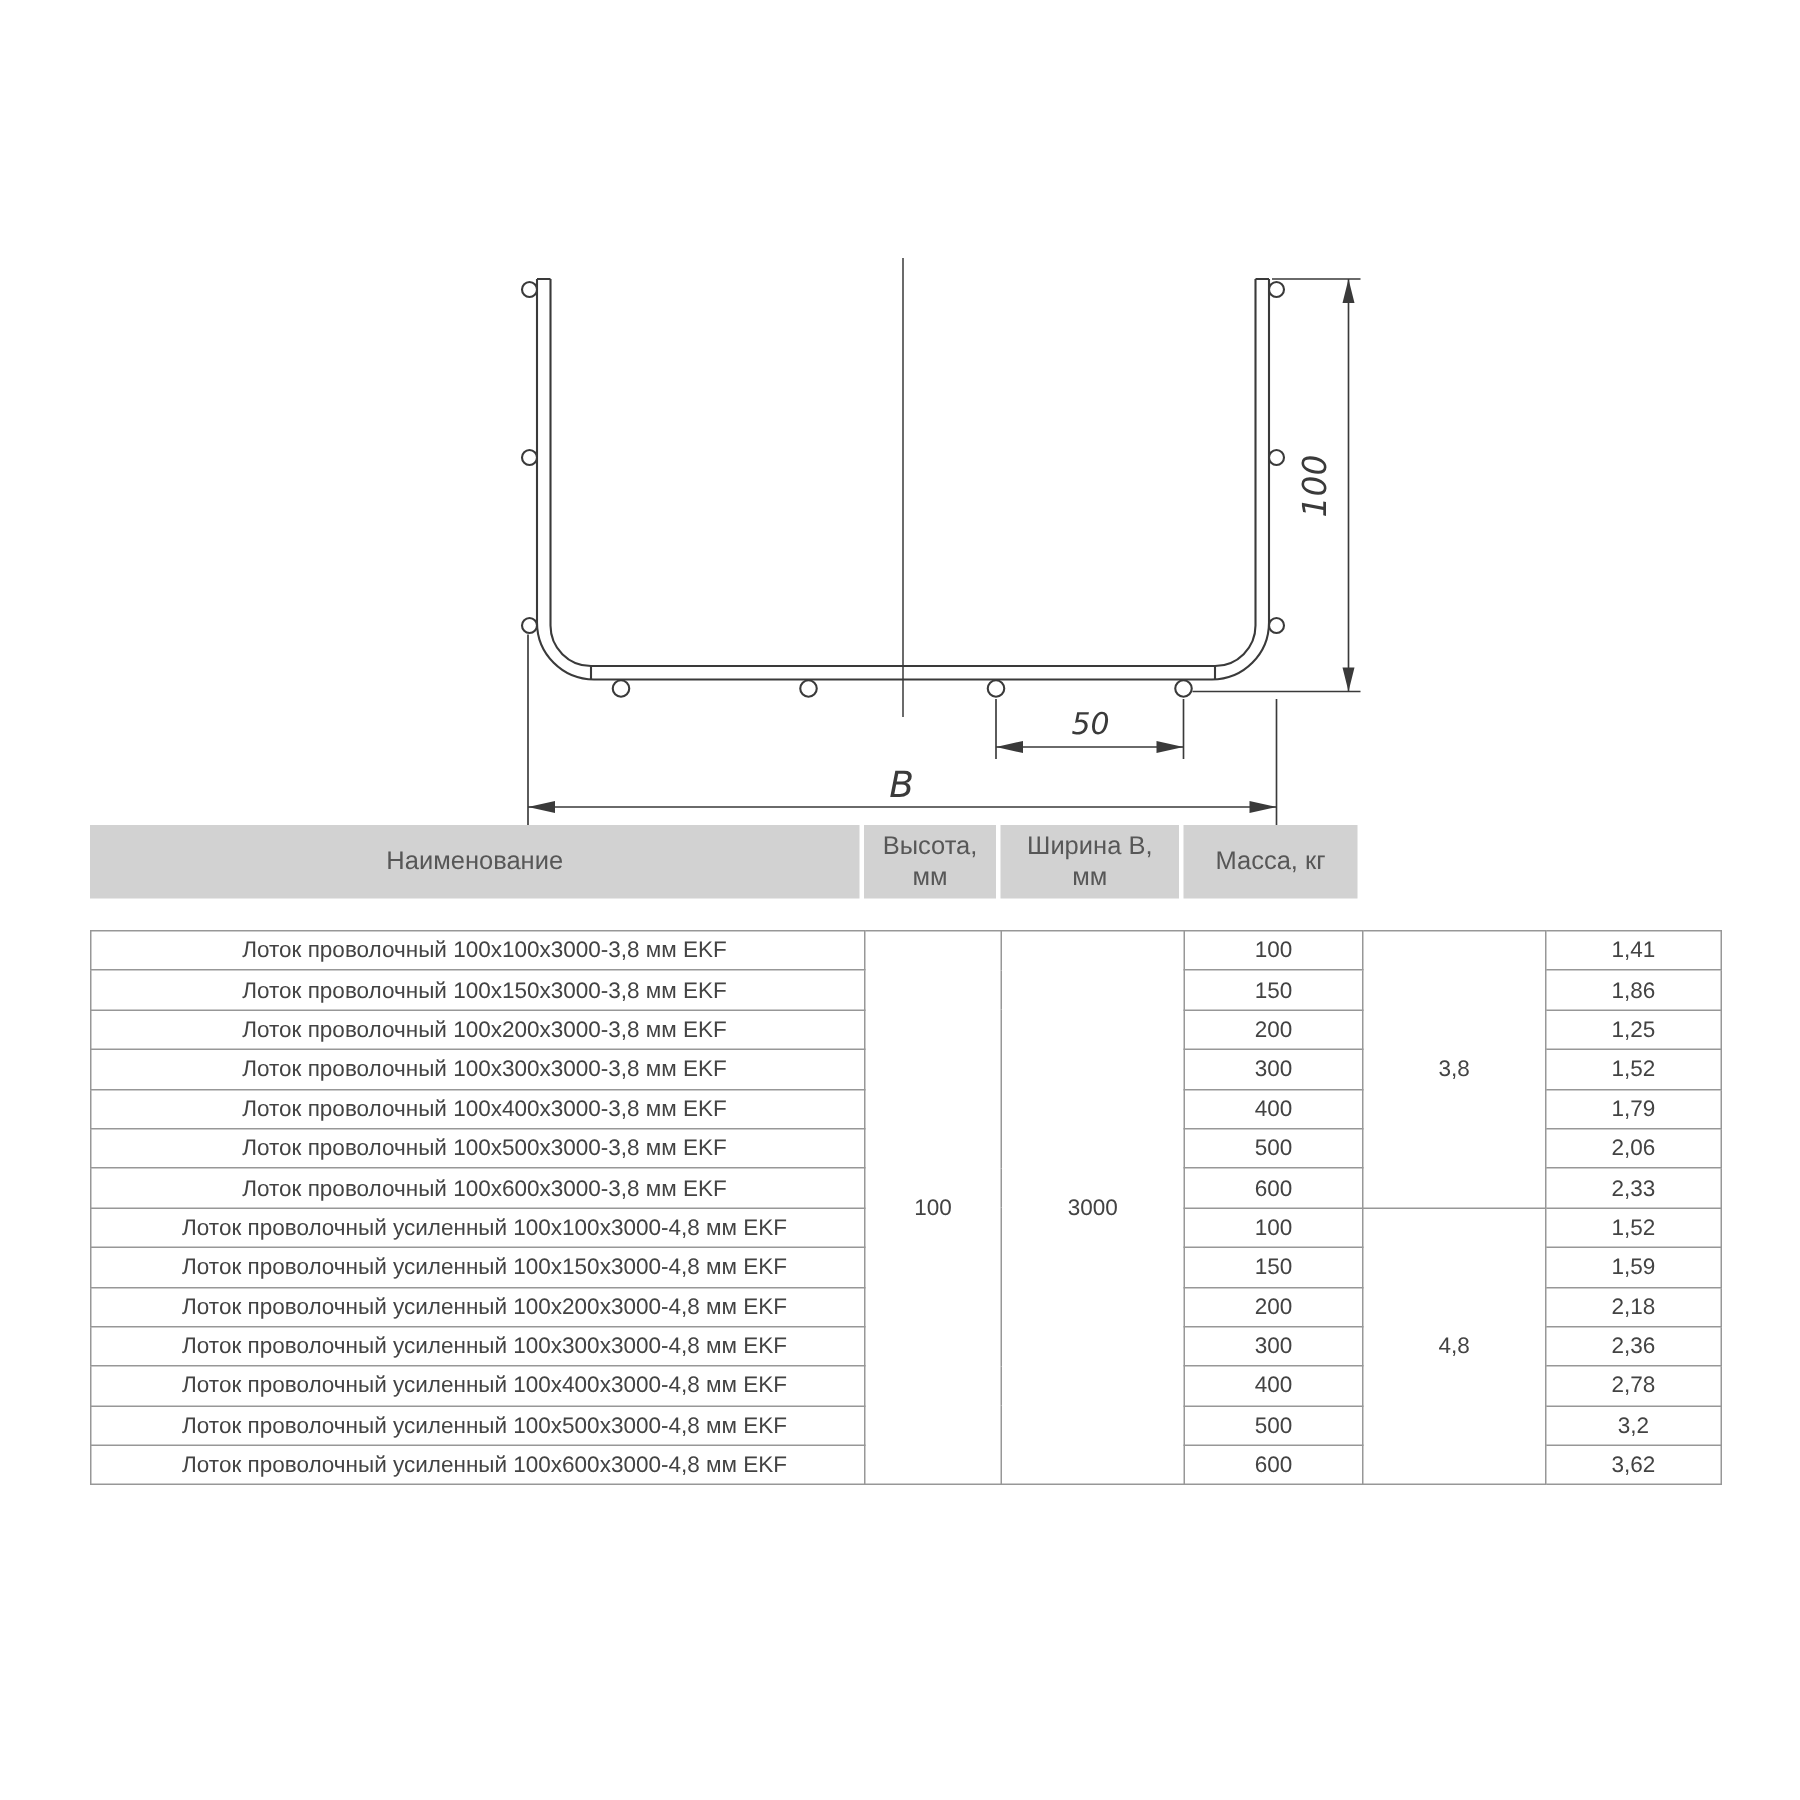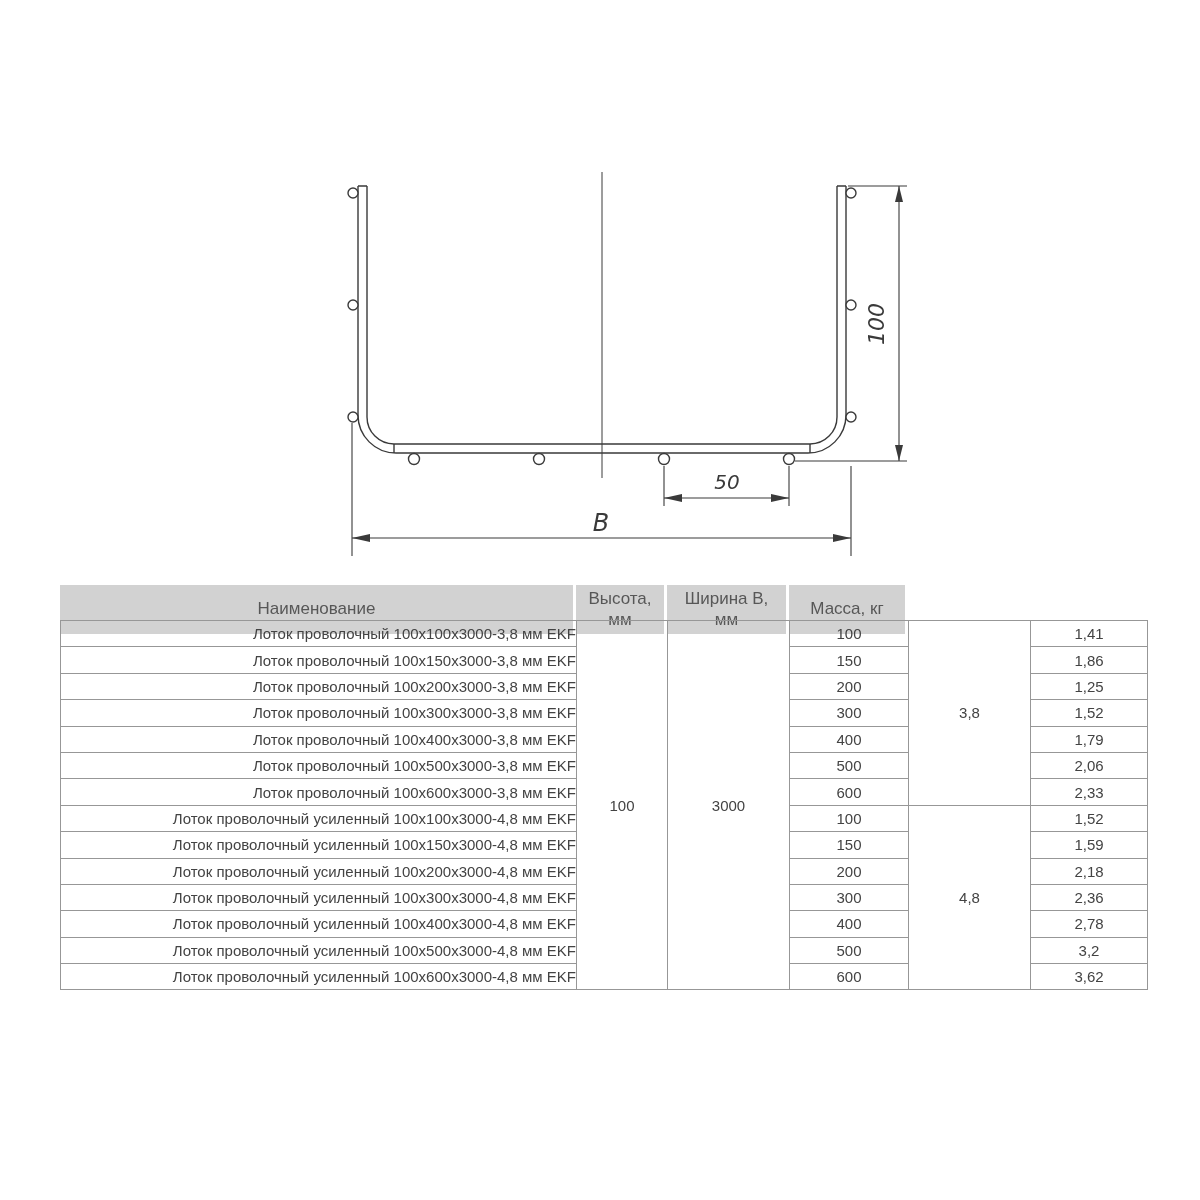--- a/index.html
+++ b/index.html
@@ -4,38 +4,38 @@
 <style>
   html,body{margin:0;padding:0;background:#fff;}
   body{width:1200px;height:1200px;position:relative;font-family:"Liberation Sans",sans-serif;overflow:hidden;}
 
   
   #drawing{position:absolute;left:0;top:0;width:1200px;height:560px;}
   .dimlabel{font-family:"DejaVu Sans",sans-serif;font-style:italic;fill:#3a3a3a;}
 
   
   #spec-header{
-    position:absolute;left:60px;top:585px;width:1065px;height:49px;
+    position:absolute;left:60px;top:550px;width:1065px;height:49px;
     display:grid;grid-template-columns:513px 88px 119px 116px 119px 117px;gap:3px;
   }
   #spec-header .hcell{
     background:#d2d2d2;color:#575757;font-size:17px;line-height:1.18;
     display:flex;align-items:center;justify-content:center;text-align:center;
     padding:2px 6px;box-sizing:border-box;
   }
   #spec-table{
     position:absolute;left:60px;top:620px;width:1087px;
     border-collapse:collapse;table-layout:fixed;
   }
   #spec-table td{
     border:1px solid #979797;height:25.4px;padding:0;
     font-size:15px;color:#434343;vertical-align:middle;
     white-space:nowrap;overflow:hidden;
   }
-  #spec-table td.n{text-align:right;padding-left:9px;}
+  #spec-table td.n{text-align:center;padding-left:9px;}
   #spec-table td.c{text-align:center;}
 </style>
 </head>
 <body>
 
 <svg id="drawing" viewBox="0 0 1200 560">
   <g stroke="#3a3a3a" fill="none" stroke-width="1.4">
 
     <path d="M358,186 V415 A38,38 0 0 0 396,453 H808 A38,38 0 0 0 846,415 V186"></path>
 

